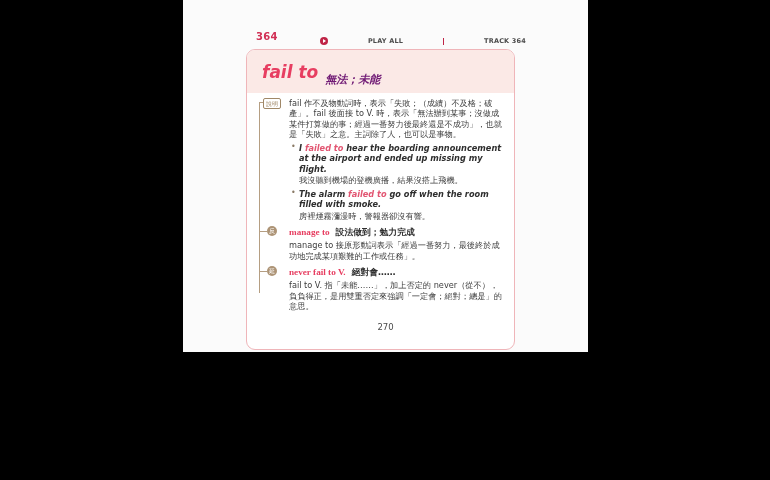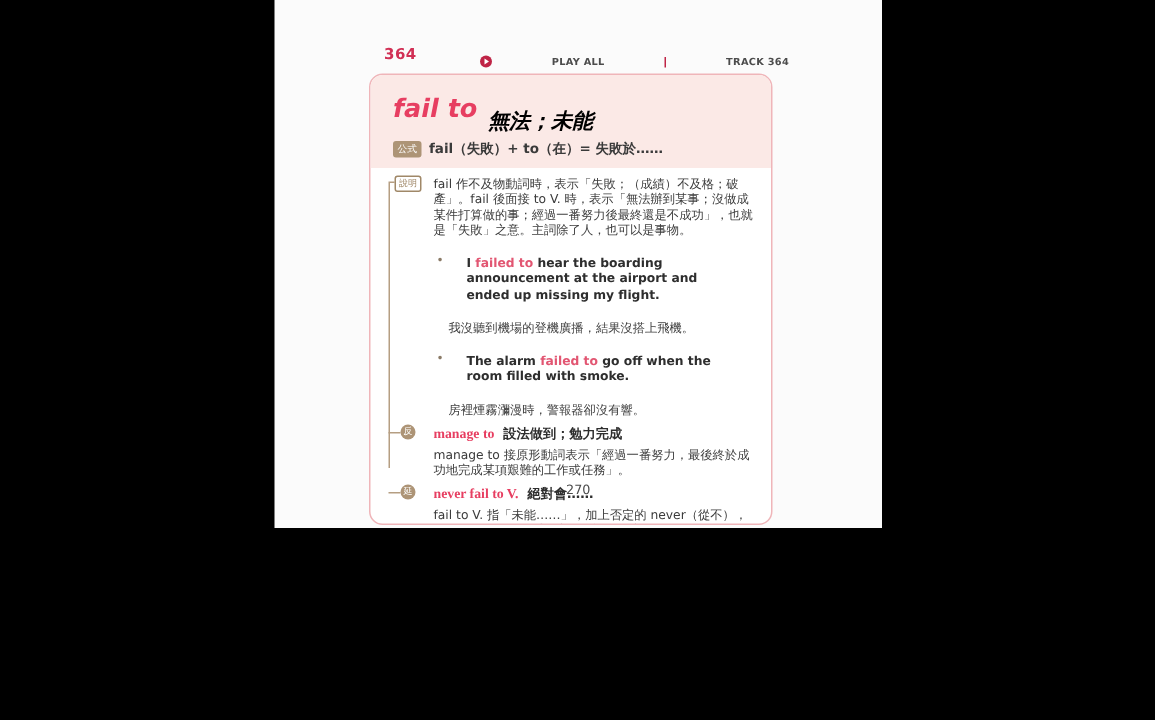--- a/index.html
+++ b/index.html
@@ -10,40 +10,40 @@
   .page{position:absolute;left:183px;top:0;width:405px;height:352px;background:#fbfbfb;}
   .top-num{position:absolute;left:73px;top:31px;font-size:10px;font-weight:bold;color:#d13055;letter-spacing:.3px;}
   .audio{position:absolute;top:37px;right:62px;display:flex;align-items:center;font-size:6.5px;font-weight:bold;color:#4c4c4c;letter-spacing:.2px;gap:37px;}
   .play-icon{width:8px;height:8px;border-radius:50%;background:#bf2446;margin-right:3px;position:relative;flex:none;}
   .play-icon .tri{position:absolute;left:3px;top:2px;width:0;height:0;border-left:3px solid #fff;border-top:2px solid transparent;border-bottom:2px solid transparent;}
   .audio .sep{width:1px;height:7px;background:#bf2446;margin:0 3px;}
   .card{position:absolute;left:63px;top:49px;width:269px;height:301px;box-sizing:border-box;background:#fff;border:1.5px solid #efb5b9;border-radius:9px;overflow:hidden;}
   .card-header{background:#fbe9e6;padding:6px 14px 6px 15px;}
   .title-row{display:flex;align-items:center;gap:7px;font-style:italic;}
   .title-en{font-size:17px;font-weight:bold;color:#e73e61;}
-  .title-zh{font-size:14px;font-weight:bold;color:#000000;margin-top:16px;}
+  .title-zh{font-size:11px;font-weight:bold;color:#701a75;margin-top:16px;}
   .formula-row{display:flex;align-items:center;gap:5px;margin-top:3px;}
   .badge-formula{background:#ad9476;color:#fff;font-size:6.5px;line-height:1;padding:2px 3px;border-radius:2px;flex:none;}
   .formula-text{font-size:9px;font-weight:bold;color:#3a3a3a;}
   .card-body{position:relative;padding:5px 10px 0 0;font-size:8.2px;line-height:1.25;color:#3c3c3c;}
   .rail{position:absolute;left:12px;top:10px;width:1px;height:190px;background:#b59e82;}
   .sec{position:relative;padding-left:42px;}
   .sec .stub{position:absolute;left:12px;top:4px;height:1px;background:#b59e82;}
   .stub.s1{width:4px;}
   .stub.s2{width:8px;}
   .badge-explain{position:absolute;left:16px;top:0;border:1px solid #a08868;color:#a08868;background:#fff;font-size:6px;line-height:1;padding:1.5px 2px;border-radius:2px;}
   .circle{position:absolute;left:20px;top:-1px;width:10px;height:10px;border-radius:50%;background:#ad9476;color:#fff;font-size:6px;line-height:10px;text-align:center;}
   .para{margin:0;}
   .sub{margin-top:6px;}
   .sub-head{margin:0 0 2px 0;display:flex;align-items:baseline;gap:6px;}
   .sub-head .phrase{font-size:9.2px;font-weight:bold;color:#e73e61;font-family:Liberation Serif, serif;}
   .sub-head .mean{font-size:8.8px;font-weight:bold;color:#2e2e2e;}
   .ex{position:relative;padding-left:10px;margin-top:4px;}
   .ex::before{content:"\2022";position:absolute;left:2px;top:-1px;color:#8a7a66;font-size:8px;}
-  .ex-en{margin:12px;font-weight:bold;color:#2e2e2e;}
+  .ex-en{margin:0;font-weight:bold;color:#2e2e2e;font-style:italic;}
   .ex-en .hl{color:#e25672;}
   .ex-zh{margin:1px 0 0 0;color:#424242;}
   .bottom-num{position:absolute;bottom:20px;left:0;width:100%;text-align:center;font-size:8.5px;color:#4a4a4a;}
 </style>
 </head>
 <body>
 
 <div class="page">
 
   <div class="top-num">364</div>
@@ -56,24 +56,20 @@
     <span class="sep"></span>
     <span>TRACK 364</span>
   </div>
 
   <div class="card">
 
     <div class="card-header">
       <div class="title-row">
         <span class="title-en">fail to</span>
         <span class="title-zh">無法；未能</span>
-      </div>
-      <div class="formula-row">
-        <span class="badge-formula">公式</span>
-        <span class="formula-text">fail（失敗）+ to（在）= 失敗於……</span>
       </div>
     </div>
 
     <div class="card-body">
       <div class="rail"></div>
 
       <div class="sec">
         <span class="stub s1"></span>
         <span class="badge-explain">說明</span>
         <p class="para">fail 作不及物動詞時，表示「失敗；（成績）不及格；破產」。fail 後面接 to V. 時，表示「無法辦到某事；沒做成某件打算做的事；經過一番努力後最終還是不成功」，也就是「失敗」之意。主詞除了人，也可以是事物。</p>

